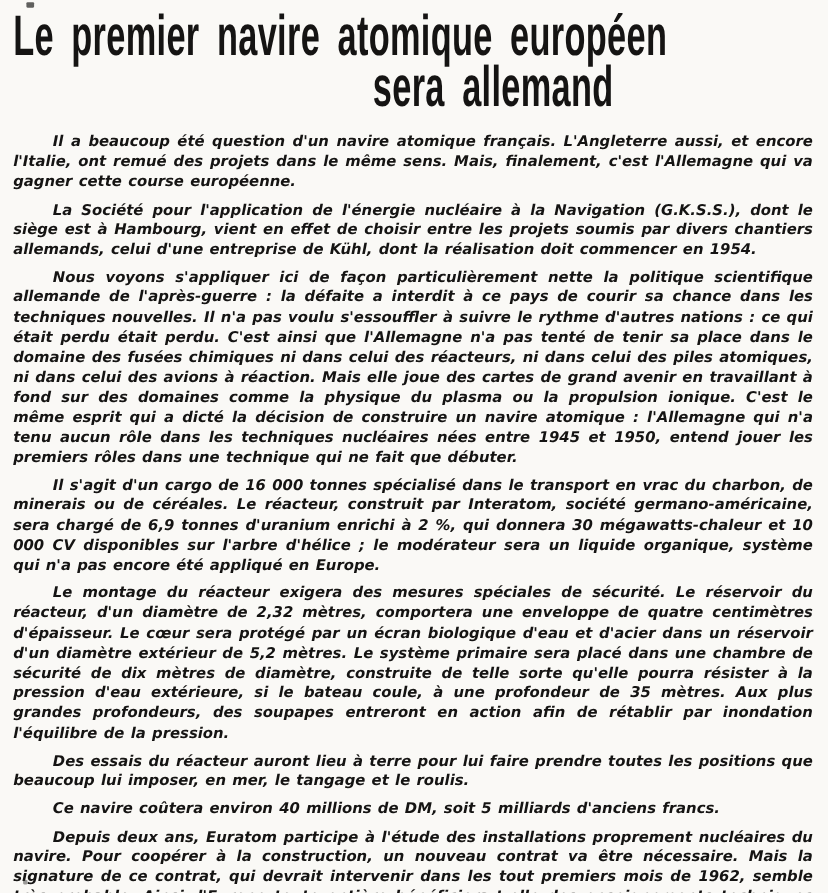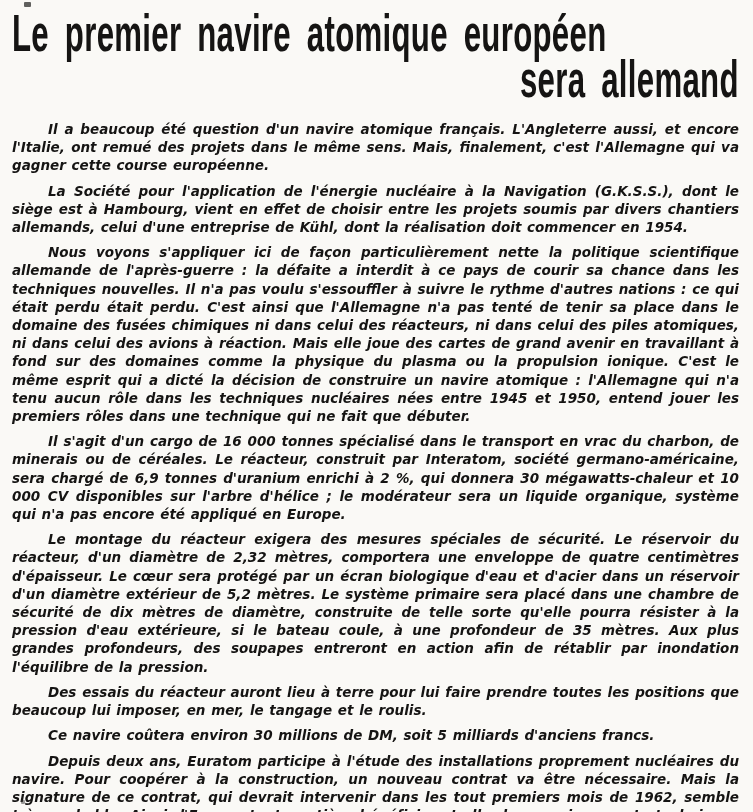--- a/index.html
+++ b/index.html
@@ -26,21 +26,21 @@
   }
   
   .title-block{
     margin:0;
   }
   .title-row{
     height:46px;
     white-space:nowrap;
   }
   .title-row.second{
-    text-align:right;
+    text-align:center;
   }
   .title-line{
     display:inline-block;
     font-family:"Liberation Sans",sans-serif;
     font-weight:700;
     font-size:52px;
     line-height:46px;
     color:var(--ink);
     letter-spacing:0.5px;
     word-spacing:0.22em;
@@ -95,18 +95,18 @@
     </div>
   </header>
 
   <main class="article-body" id="article-body">
       <p class="para">Il a beaucoup été question d'un navire atomique français. L'Angleterre aussi, et encore l'Italie, ont remué des projets dans le même sens. Mais, finalement, c'est l'Allemagne qui va gagner cette course européenne.</p>
       <p class="para">La Société pour l'application de l'énergie nucléaire à la Navigation (G.K.S.S.), dont le siège est à Hambourg, vient en effet de choisir entre les projets soumis par divers chantiers allemands, celui d'une entreprise de Kühl, dont la réalisation doit commencer en 1954.</p>
       <p class="para">Nous voyons s'appliquer ici de façon particulièrement nette la politique scientifique allemande de l'après-guerre : la défaite a interdit à ce pays de courir sa chance dans les techniques nouvelles. Il n'a pas voulu s'essouffler à suivre le rythme d'autres nations : ce qui était perdu était perdu. C'est ainsi que l'Allemagne n'a pas tenté de tenir sa place dans le domaine des fusées chimiques ni dans celui des réacteurs, ni dans celui des piles atomiques, ni dans celui des avions à réaction. Mais elle joue des cartes de grand avenir en travaillant à fond sur des domaines comme la physique du plasma ou la propulsion ionique. C'est le même esprit qui a dicté la décision de construire un navire atomique : l'Allemagne qui n'a tenu aucun rôle dans les techniques nucléaires nées entre 1945 et 1950, entend jouer les premiers rôles dans une technique qui ne fait que débuter.</p>
       <p class="para">Il s'agit d'un cargo de 16 000 tonnes spécialisé dans le transport en vrac du charbon, de minerais ou de céréales. Le réacteur, construit par Interatom, société germano-américaine, sera chargé de 6,9 tonnes d'uranium enrichi à 2 %, qui donnera 30 mégawatts-chaleur et 10 000 CV disponibles sur l'arbre d'hélice ; le modérateur sera un liquide organique, système qui n'a pas encore été appliqué en Europe.</p>
       <p class="para">Le montage du réacteur exigera des mesures spéciales de sécurité. Le réservoir du réacteur, d'un diamètre de 2,32 mètres, comportera une enveloppe de quatre centimètres d'épaisseur. Le cœur sera protégé par un écran biologique d'eau et d'acier dans un réservoir d'un diamètre extérieur de 5,2 mètres. Le système primaire sera placé dans une chambre de sécurité de dix mètres de diamètre, construite de telle sorte qu'elle pourra résister à la pression d'eau extérieure, si le bateau coule, à une profondeur de 35 mètres. Aux plus grandes profondeurs, des soupapes entreront en action afin de rétablir par inondation l'équilibre de la pression.</p>
       <p class="para">Des essais du réacteur auront lieu à terre pour lui faire prendre toutes les positions que beaucoup lui imposer, en mer, le tangage et le roulis.</p>
-      <p class="para">Ce navire coûtera environ 30 millions de DM, soit 5 milliards d'anciens francs.</p>
+      <p class="para">Ce navire coûtera environ 40 millions de DM, soit 5 milliards d'anciens francs.</p>
       <p class="para">Depuis deux ans, Euratom participe à l'étude des installations proprement nucléaires du navire. Pour coopérer à la construction, un nouveau contrat va être nécessaire. Mais la signature de ce contrat, qui devrait intervenir dans les tout premiers mois de 1962, semble très probable. Ainsi, l'Europe toute entière bénéficiera-t-elle des enseignements techniques de cette importante entreprise.</p>
     </main>
 
   <div class="speck speck-bottom"></div>
 </div>
 
 </body></html>

